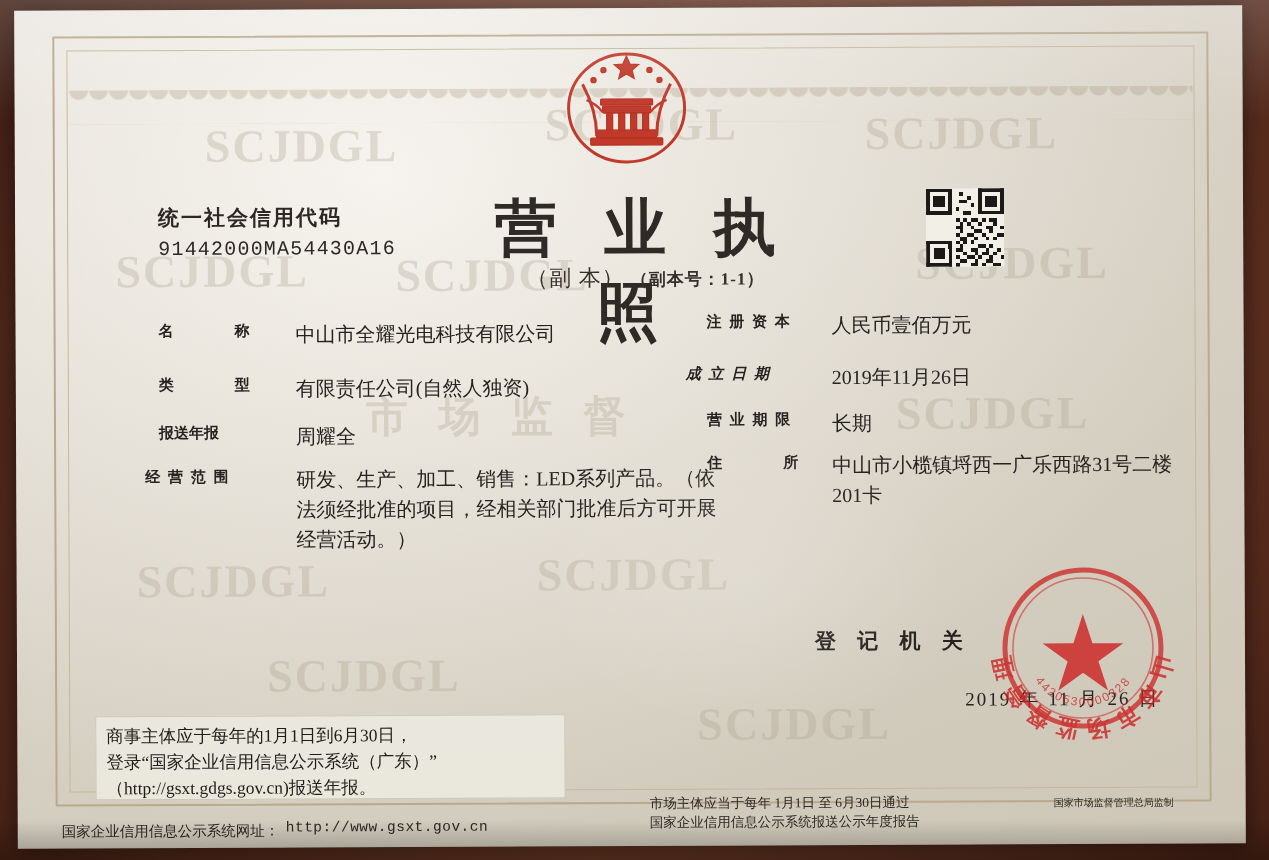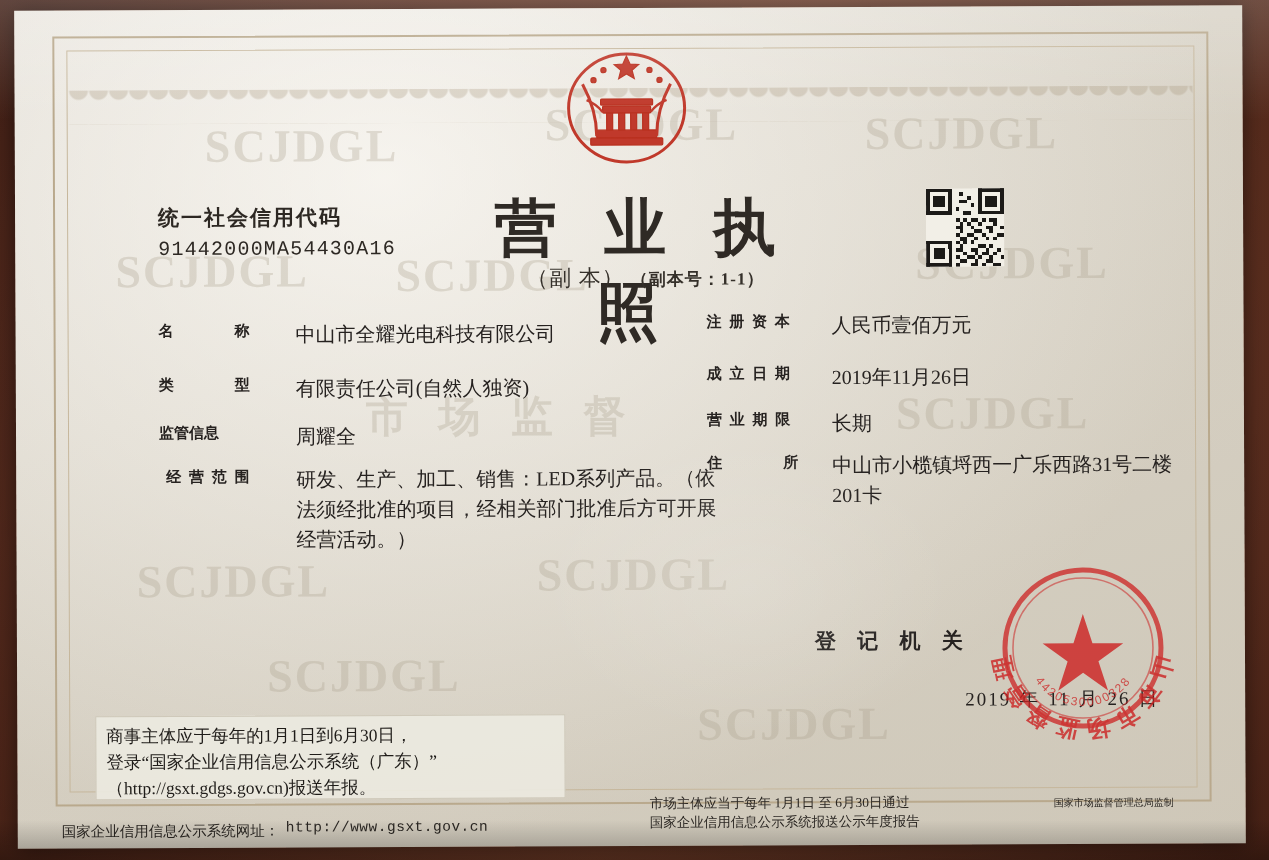--- a/index.html
+++ b/index.html
@@ -410,30 +410,30 @@
         </g>
       </svg>
     </div>
 
     <div class="field-label" style="left:143px; top:312px; letter-spacing:4px;">名　　　称</div>
     <div class="field-value" style="left:280px; top:312px;">中山市全耀光电科技有限公司</div>
 
     <div class="field-label" style="left:143px; top:366px; letter-spacing:4px;">类　　　型</div>
     <div class="field-value" style="left:280px; top:366px;">有限责任公司(自然人独资)</div>
 
-    <div class="field-label" style="left:143px; top:414px;">监管信息</div>
+    <div class="field-label" style="left:143px; top:414px;">报送年报</div>
     <div class="field-value" style="left:280px; top:414px;">周耀全</div>
 
-    <div class="field-label" style="left:150px; top:458px; letter-spacing:2px;">经 营 范 围</div>
+    <div class="field-label" style="left:129px; top:458px; letter-spacing:2px;">经 营 范 围</div>
     <div class="field-value multi" style="left:280px; top:455px;">研发、生产、加工、销售：LED系列产品。（依法须经批准的项目，经相关部门批准后方可开展经营活动。）</div>
 
     <div class="field-label" style="left:691px; top:305px; letter-spacing:2px;">注 册 资 本</div>
     <div class="field-value" style="left:816px; top:305px;">人民币壹佰万元</div>
 
-    <div class="field-label" style="left:691px; top:357px; letter-spacing:2px;">成 立 日 期</div>
+    <div class="field-label" style="left:670px; top:357px; letter-spacing:2px;font-style:italic;">成 立 日 期</div>
     <div class="field-value" style="left:816px; top:357px;">2019年11月26日</div>
 
     <div class="field-label" style="left:691px; top:403px; letter-spacing:2px;">营 业 期 限</div>
     <div class="field-value" style="left:816px; top:403px;">长期</div>
 
     <div class="field-label" style="left:691px; top:446px; letter-spacing:4px;">住　　　所</div>
     <div class="field-value multi" style="left:816px; top:443px; width:340px;">中山市小榄镇埒西一广乐西路31号二楼201卡</div>
 
     <div class="reg-auth">登 记 机 关</div>
     <div class="reg-date">

